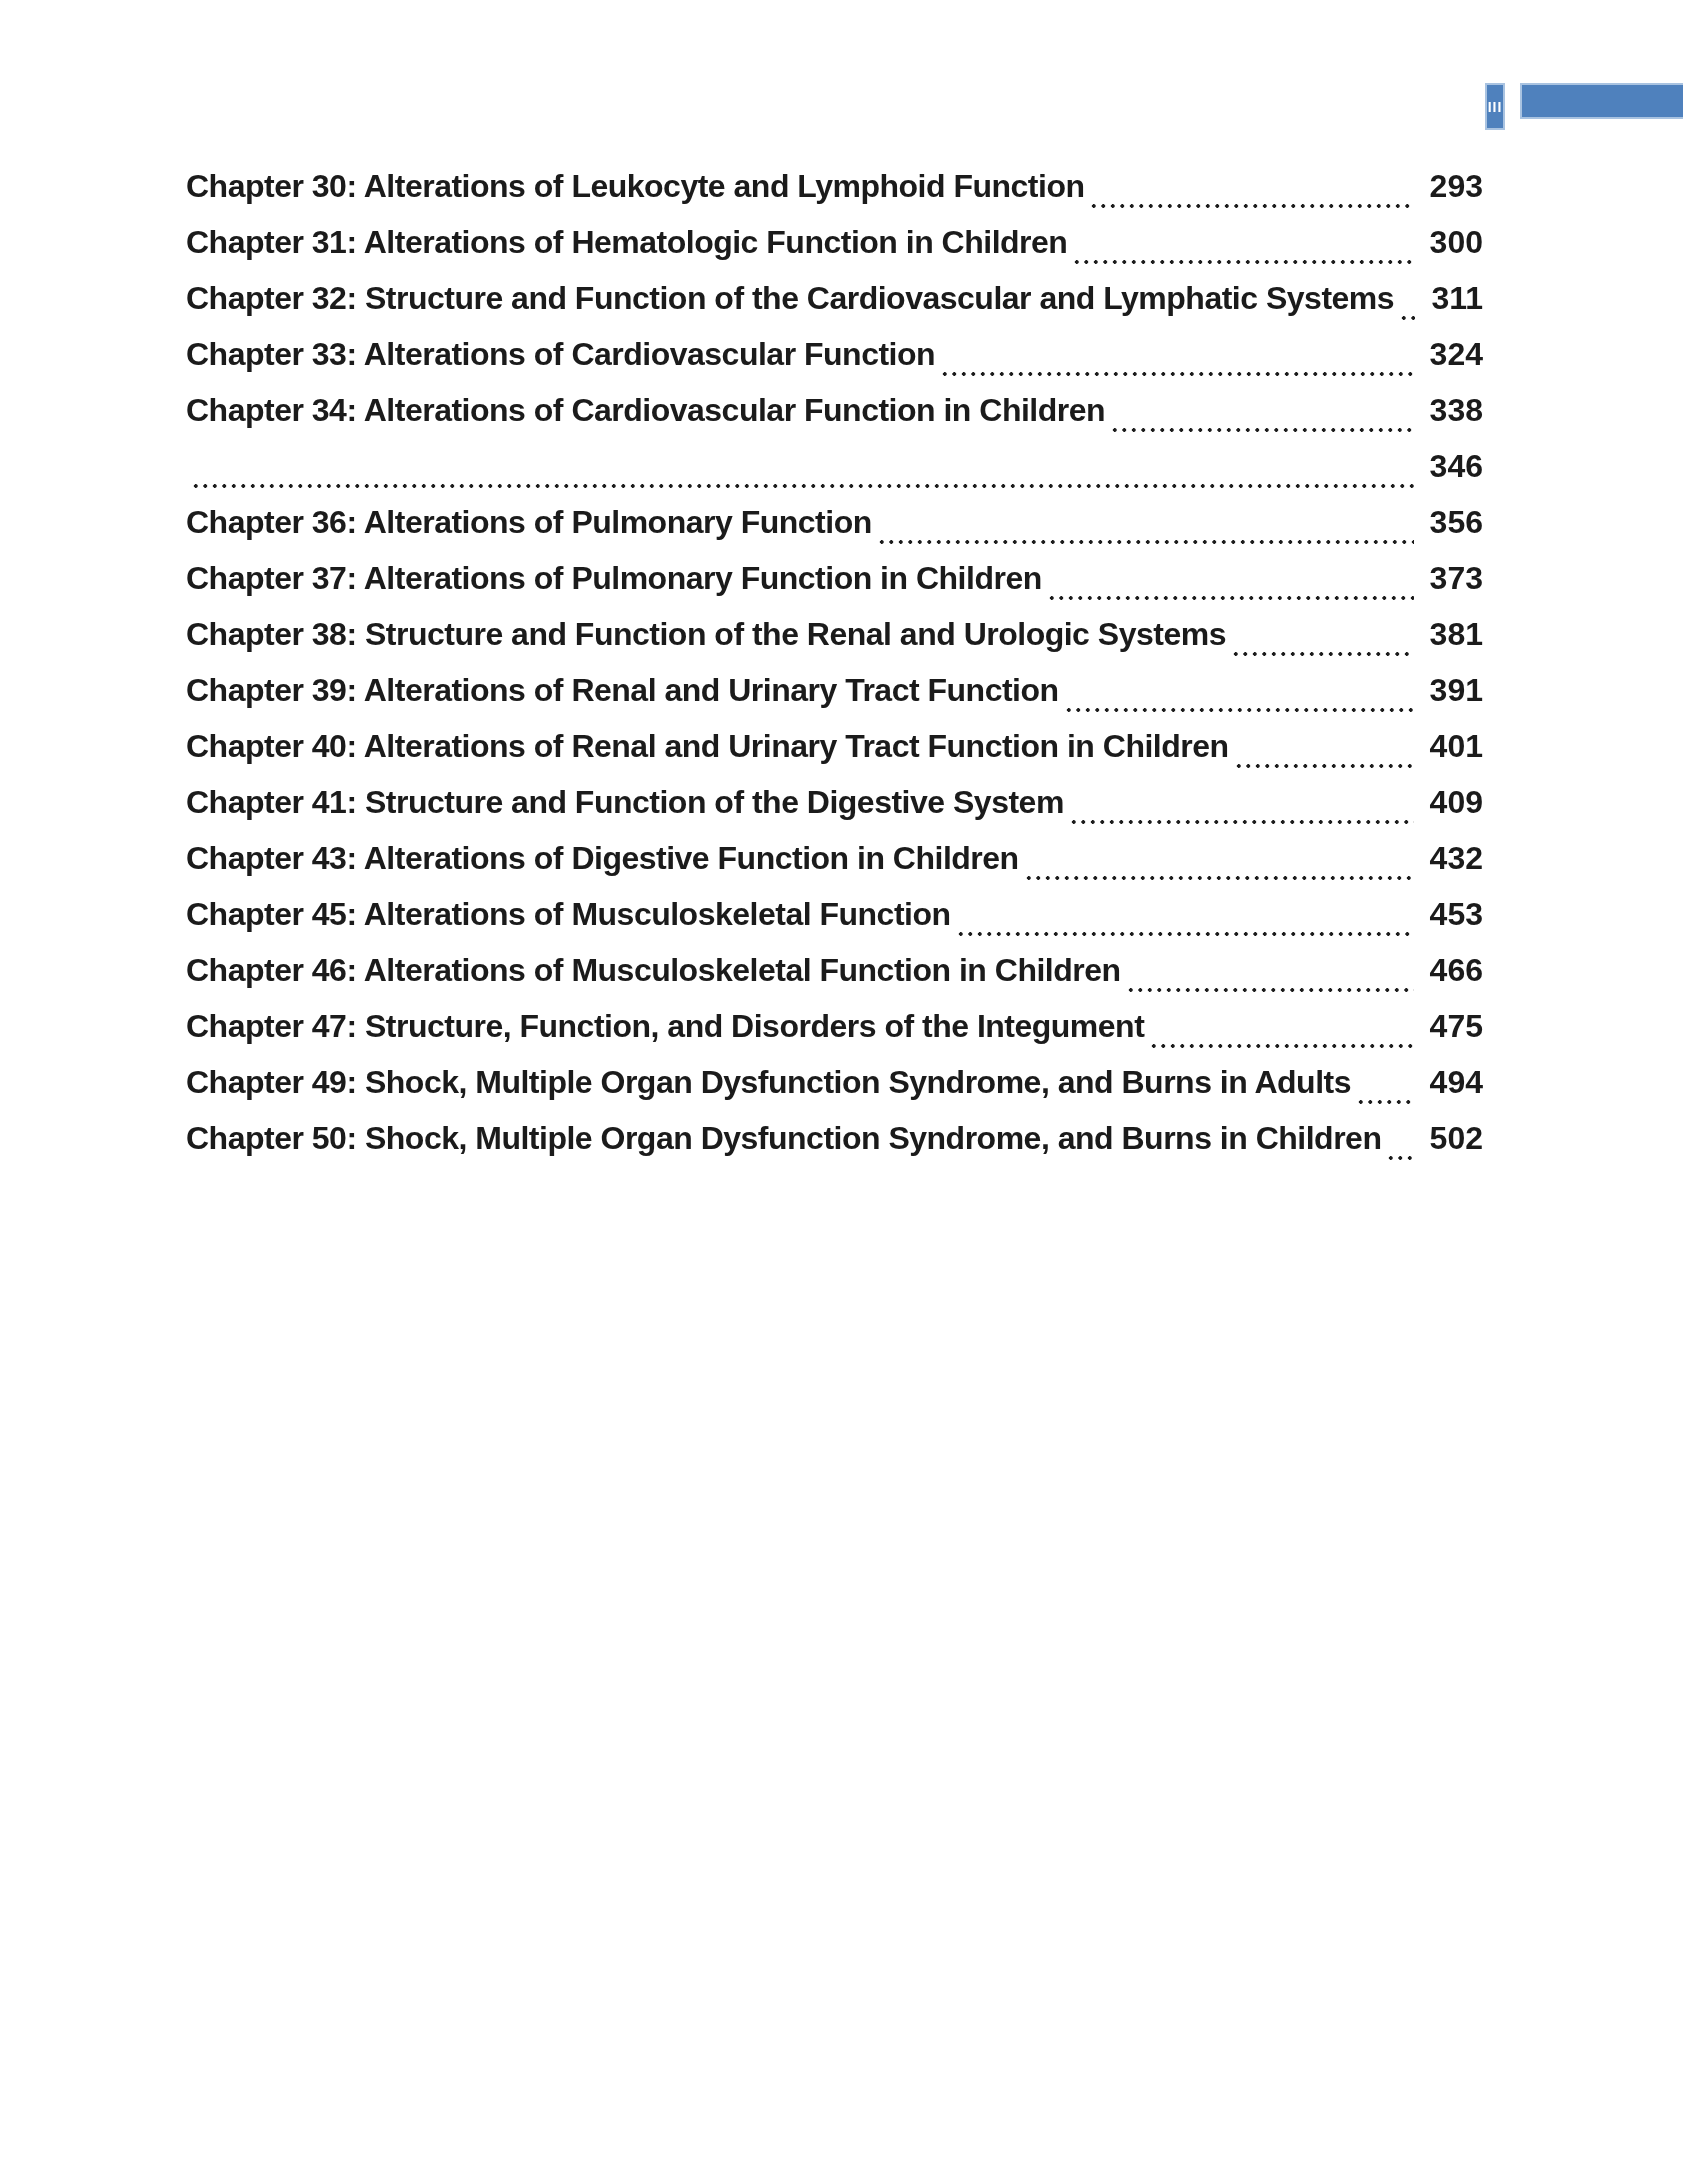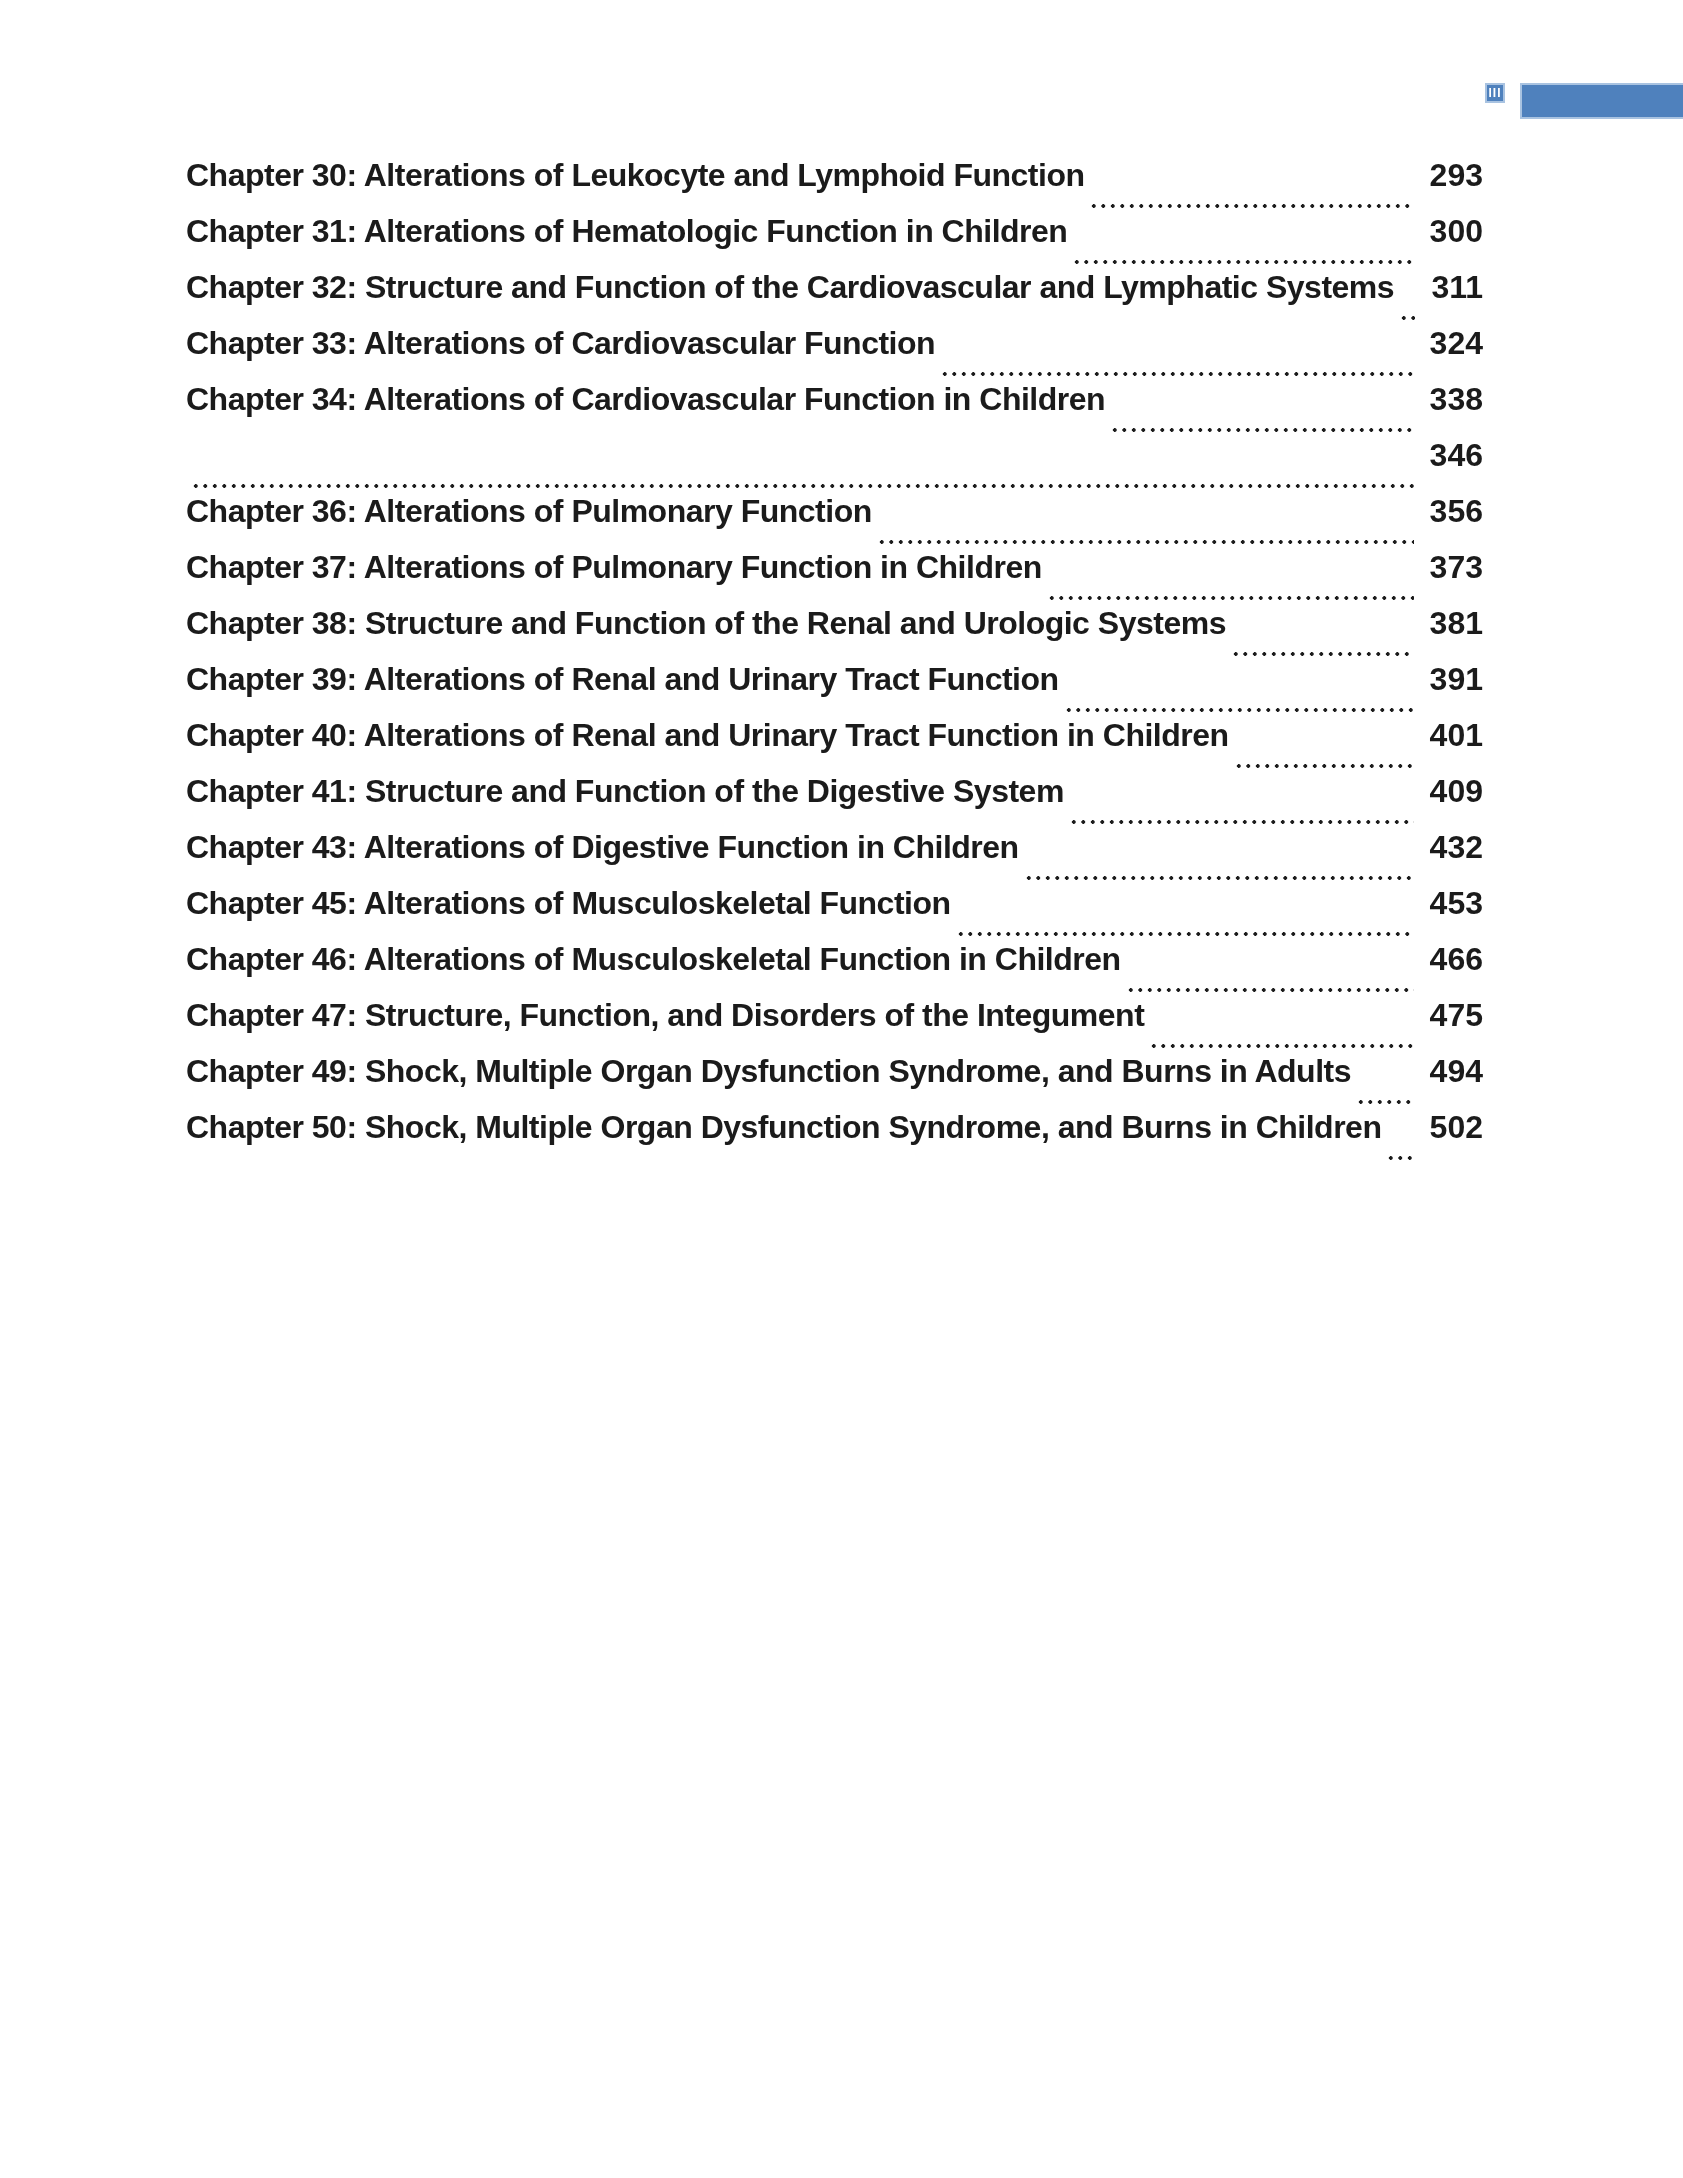--- a/index.html
+++ b/index.html
@@ -11,41 +11,41 @@
   html,body{background:#ffffff;}
   body{
     width:1683px;height:2178px;
     position:relative;
     font-family:"Liberation Sans",sans-serif;
     color:var(--ink);
     overflow:hidden;
   }
   .page-badge{
     position:absolute;left:1485px;top:83px;
-    width:20px;height:20px;
+    width:20px;height:47px;
     background:var(--accent);
     border:2px solid var(--accent-border);
     color:#ffffff;
-    font-size:12px;font-weight:bold;letter-spacing:1px;
+    font-size:14px;font-weight:bold;letter-spacing:1px;
     display:flex;align-items:center;justify-content:center;
   }
   .header-bar{
     position:absolute;left:1520px;top:83px;
     width:166px;height:36px;
     background:var(--accent);
     border:2px solid var(--accent-border);
     border-right:none;
   }
   .toc{
     position:absolute;left:186px;top:159px;
     width:1297px;
   }
   .toc-row{
     display:flex;
-    align-items:flex-start;
+    align-items:center;
     height:56px;
     font-size:32px;
     font-weight:700;
     letter-spacing:-0.5px;
     line-height:1.05;
     white-space:nowrap;
   }
   .toc-label{flex:0 0 auto;}
   .toc-leader{
     flex:1 1 auto;

